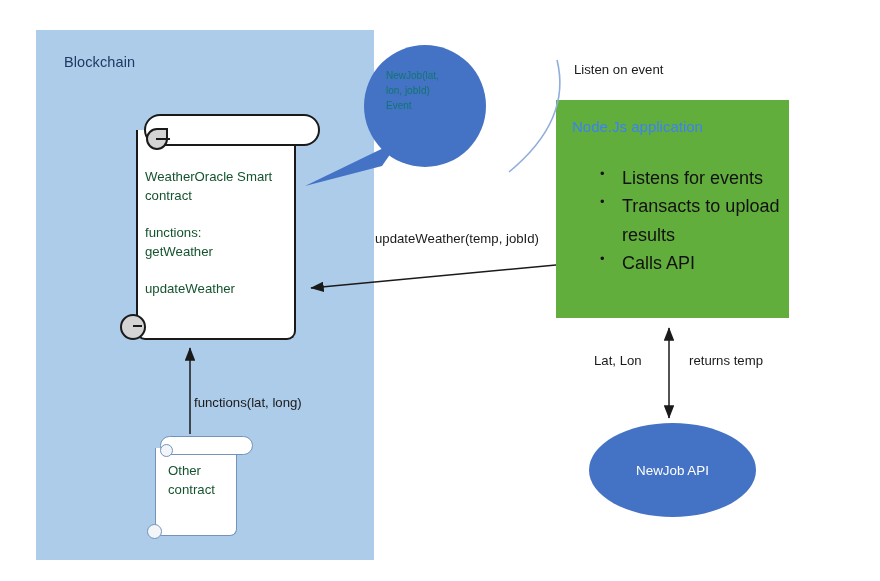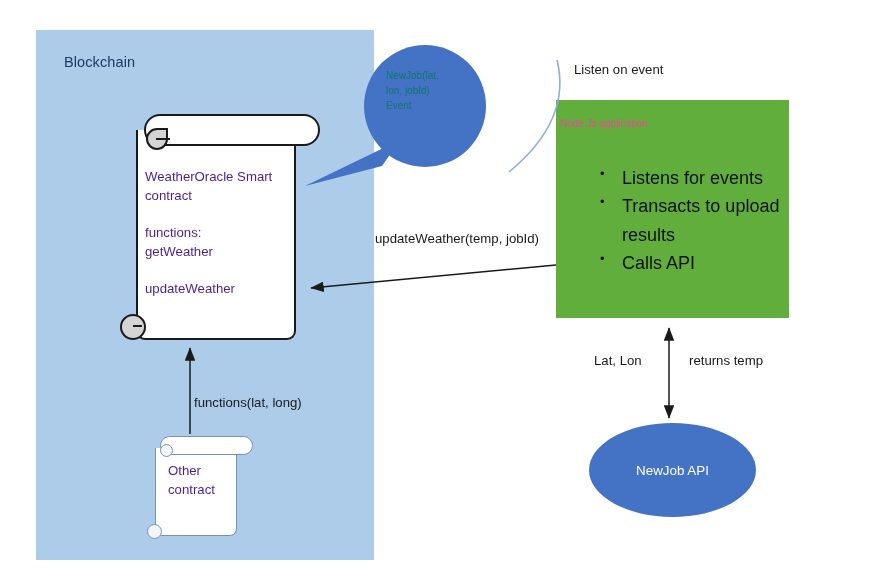--- a/index.html
+++ b/index.html
@@ -99,21 +99,21 @@
   }
   #oracle-scroll .curl-top-notch {
     position: absolute;
     left: 20px; top: 24px;
     width: 14px; height: 2px;
     background: #1a1a1a;
   }
   .scroll-text {
     position: absolute;
     font-size: 13.2px;
-    color: #4c1d95;
+    color: #14532d;
     line-height: 1.42;
     white-space: pre-line;
   }
 
   
   #other-scroll .body {
     left: 0px; top: 12px;
     width: 82px; height: 88px;
     border: 1px solid #7593B8;
     border-top: none;
@@ -157,24 +157,24 @@
   .node-box {
     position: absolute;
     left: 556px;
     top: 100px;
     width: 233px;
     height: 218px;
     background: #62AE3D;
   }
   .node-title {
     position: absolute;
-    left: 560px;
+    left: 572px;
     top: 118px;
-    font-size: 10px;
-    color: #ec4899;
+    font-size: 15px;
+    color: #3b82f6;
   }
   .node-bullets {
     position: absolute;
     left: 600px;
     top: 164px;
     width: 185px;
     margin: 0;
     padding: 0 0 0 22px;
     list-style: none;
     font-size: 18px;

